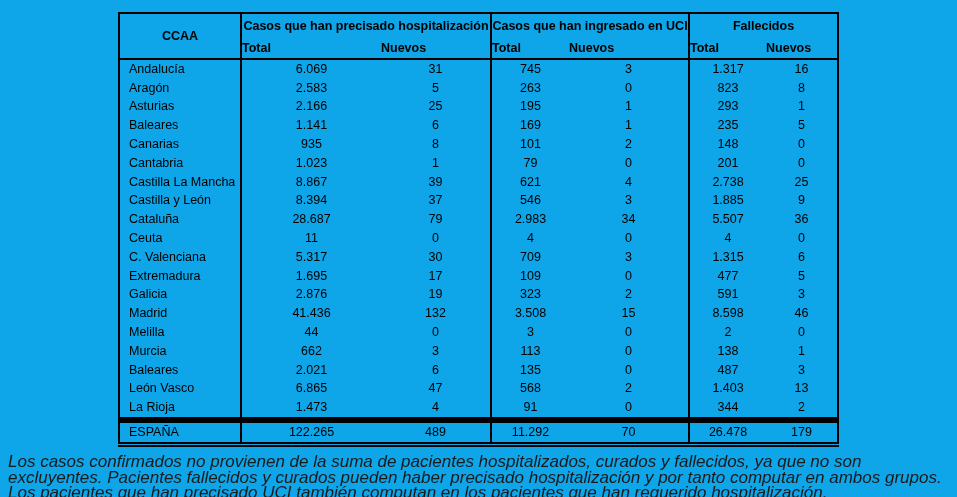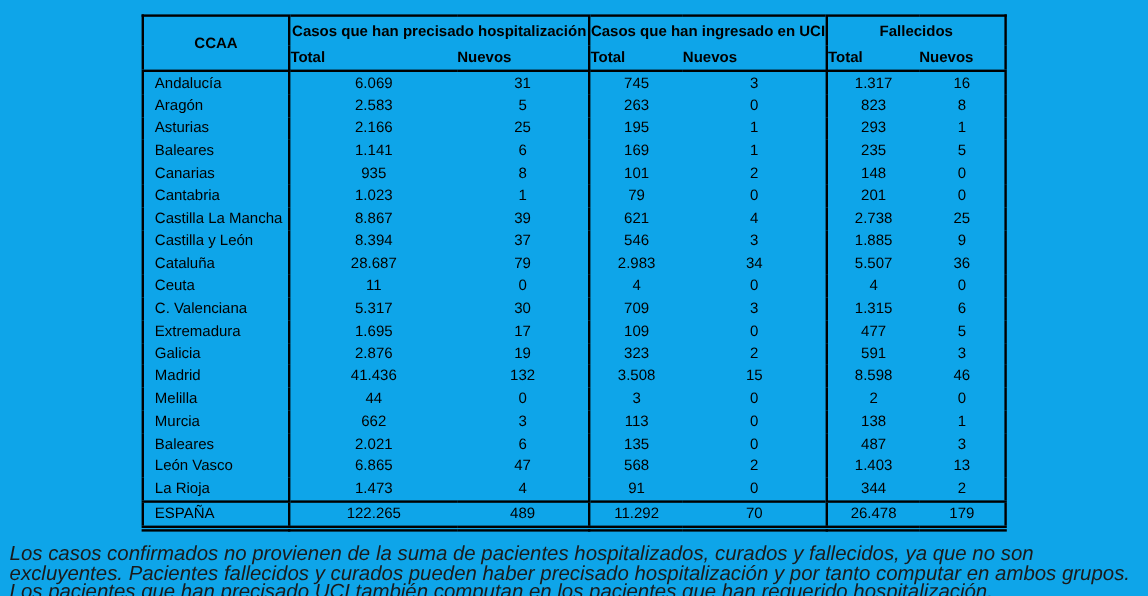--- a/index.html
+++ b/index.html
@@ -48,21 +48,21 @@
   .bR { border-right: 2px solid #000; }
   tbody td { height: 18.8px; }
   tbody td.label, tfoot td.label {
     font-weight: normal;
     text-align: left;
     padding-left: 9px;
     border-right: 2px solid #000;
   }
   tbody td.num, tfoot td.num { text-align: center; }
   tfoot td {
-    border-top: 2px solid #000000;
+    border-top: 6px solid #000000;
     height: 19px;
   }
   .footnote {
     position: absolute;
     left: 8px;
     top: 454px;
     width: 945px;
     margin: 0;
     font-size: 17px;
     line-height: 15.5px;

